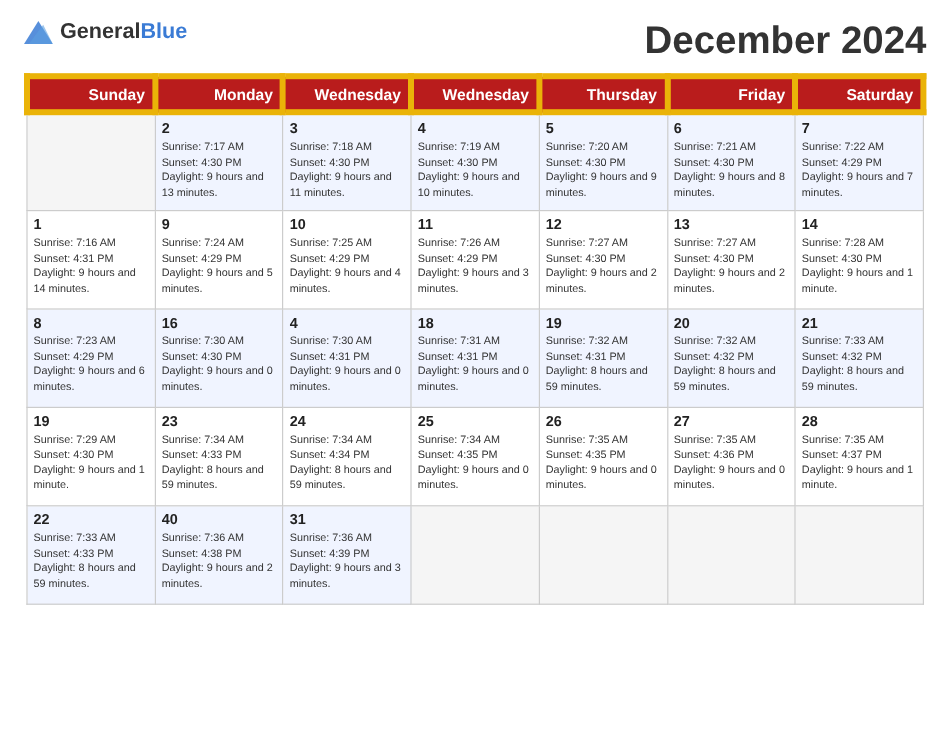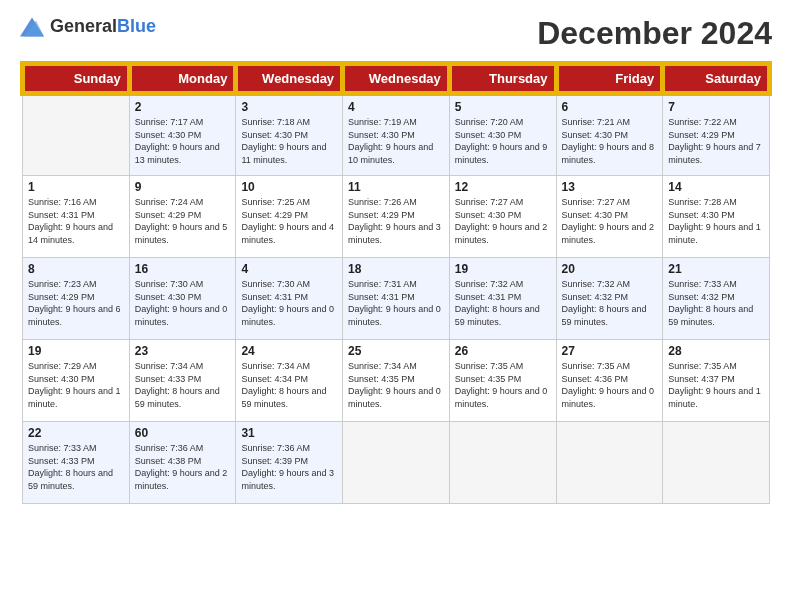--- a/index.html
+++ b/index.html
@@ -151,21 +151,21 @@
           <td><span class="day-num">19</span><span class="day-info">Sunrise: 7:29 AM<br>Sunset: 4:30 PM<br>Daylight: 9 hours and 1 minute.</span></td>
           <td><span class="day-num">23</span><span class="day-info">Sunrise: 7:34 AM<br>Sunset: 4:33 PM<br>Daylight: 8 hours and 59 minutes.</span></td>
           <td><span class="day-num">24</span><span class="day-info">Sunrise: 7:34 AM<br>Sunset: 4:34 PM<br>Daylight: 8 hours and 59 minutes.</span></td>
           <td><span class="day-num">25</span><span class="day-info">Sunrise: 7:34 AM<br>Sunset: 4:35 PM<br>Daylight: 9 hours and 0 minutes.</span></td>
           <td><span class="day-num">26</span><span class="day-info">Sunrise: 7:35 AM<br>Sunset: 4:35 PM<br>Daylight: 9 hours and 0 minutes.</span></td>
           <td><span class="day-num">27</span><span class="day-info">Sunrise: 7:35 AM<br>Sunset: 4:36 PM<br>Daylight: 9 hours and 0 minutes.</span></td>
           <td><span class="day-num">28</span><span class="day-info">Sunrise: 7:35 AM<br>Sunset: 4:37 PM<br>Daylight: 9 hours and 1 minute.</span></td>
         </tr>
         <tr>
           <td><span class="day-num">22</span><span class="day-info">Sunrise: 7:33 AM<br>Sunset: 4:33 PM<br>Daylight: 8 hours and 59 minutes.</span></td>
-          <td><span class="day-num">60</span><span class="day-info">Sunrise: 7:36 AM<br>Sunset: 4:38 PM<br>Daylight: 9 hours and 2 minutes.</span></td>
+          <td><span class="day-num">40</span><span class="day-info">Sunrise: 7:36 AM<br>Sunset: 4:38 PM<br>Daylight: 9 hours and 2 minutes.</span></td>
           <td><span class="day-num">31</span><span class="day-info">Sunrise: 7:36 AM<br>Sunset: 4:39 PM<br>Daylight: 9 hours and 3 minutes.</span></td>
           <td class="empty"></td>
           <td class="empty"></td>
           <td class="empty"></td>
           <td class="empty"></td>
         </tr>
       </tbody>
   </table>
 </div>
 

